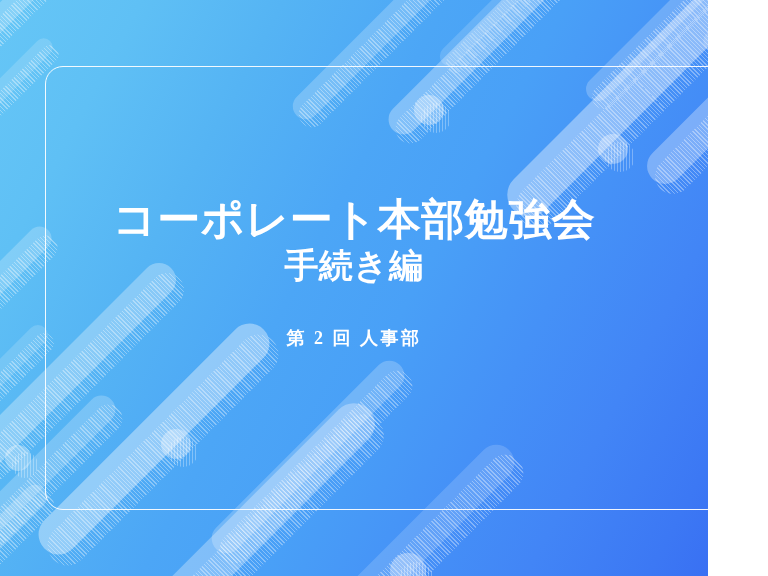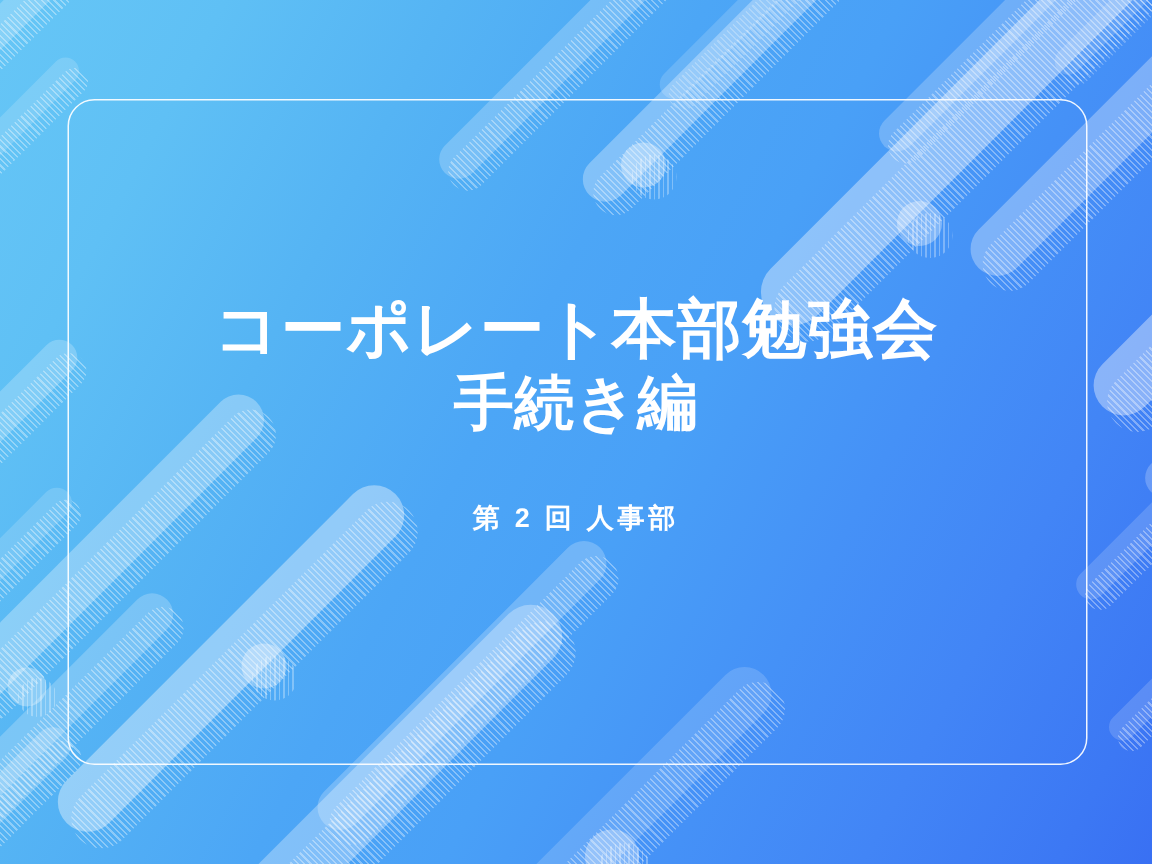--- a/index.html
+++ b/index.html
@@ -2,24 +2,24 @@
 <html><head>
 <meta charset="utf-8">
 <style>
   html, body {
     margin: 0;
     padding: 0;
     background: #ffffff;
   }
   #slide {
     position: relative;
-    width: 768px;
+    width: 708px;
     height: 576px;
     overflow: hidden;
-    font-family: Liberation Sans, sans-serif;
+    font-family: Liberation Serif, serif;
     background: linear-gradient(118deg,
         #66C6F6 0%,
         #5FC0F5 14%,
         #55B4F4 28%,
         #4CA6F6 44%,
         #49A0F7 56%,
         #4591F7 70%,
         #4285F6 82%,
         #3C78F4 94%,
         #3970F3 100%);
@@ -104,21 +104,21 @@
     color: #ffffff;
   }
   .title-main {
     font-size: 43px;
     font-weight: 700;
     line-height: 1.12;
     letter-spacing: 0.5px;
     white-space: nowrap;
   }
   .title-sub {
-    font-size: 40px;
+    font-size: 34px;
     font-weight: 700;
     line-height: 1.18;
     letter-spacing: 0.5px;
     margin-top: 2px;
     white-space: nowrap;
   }
   .title-session {
     font-size: 18px;
     font-weight: 700;
     letter-spacing: 2.5px;

